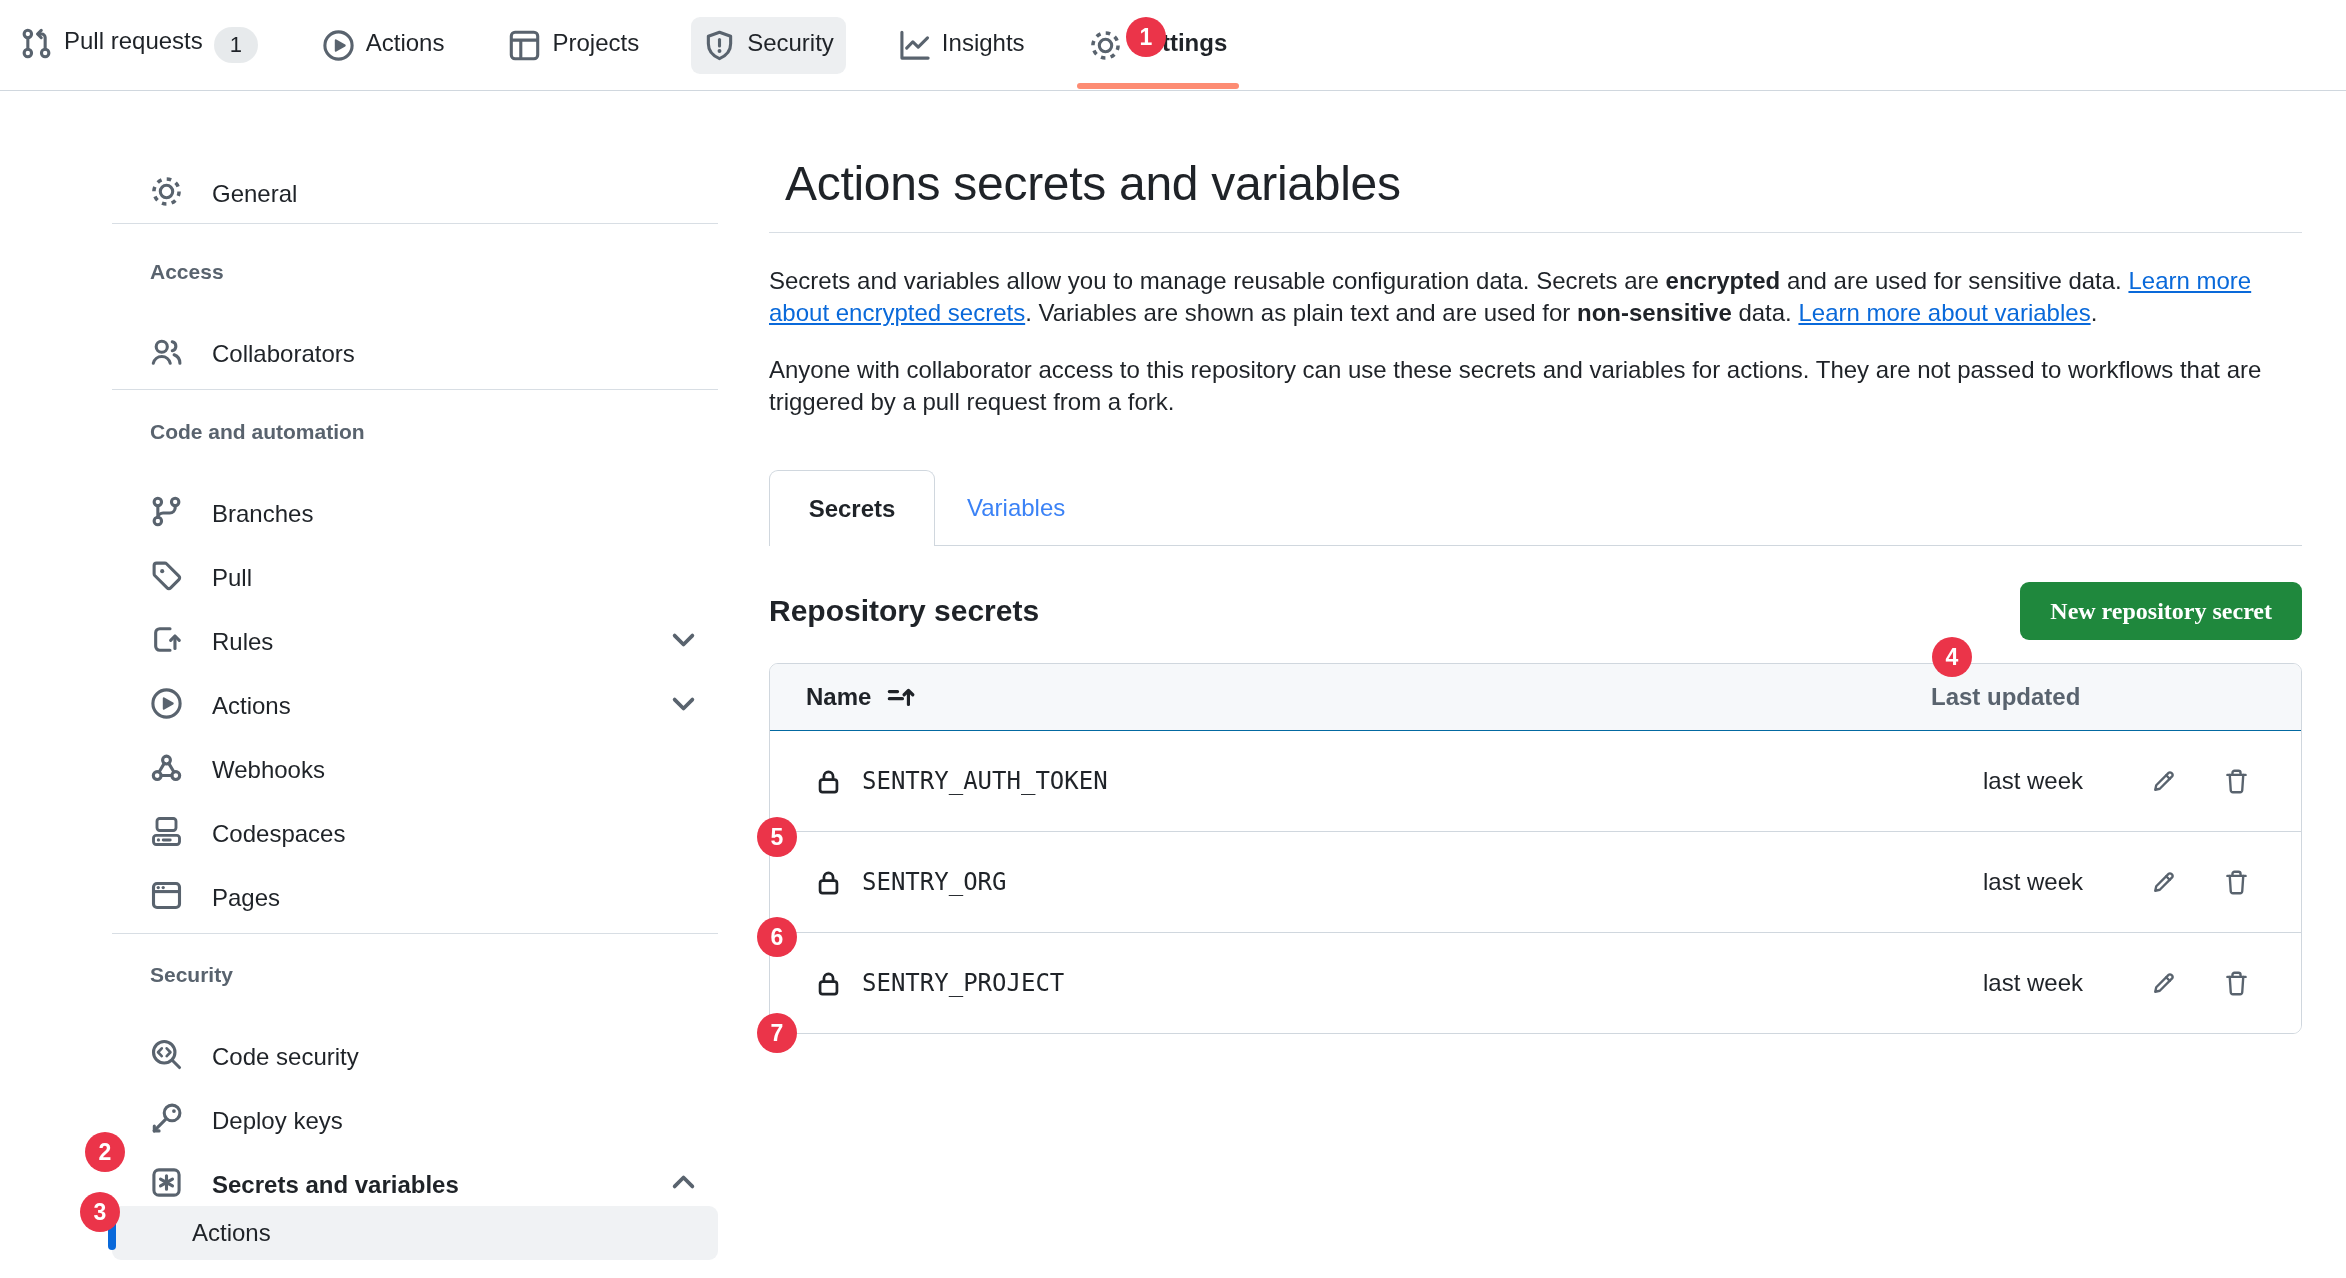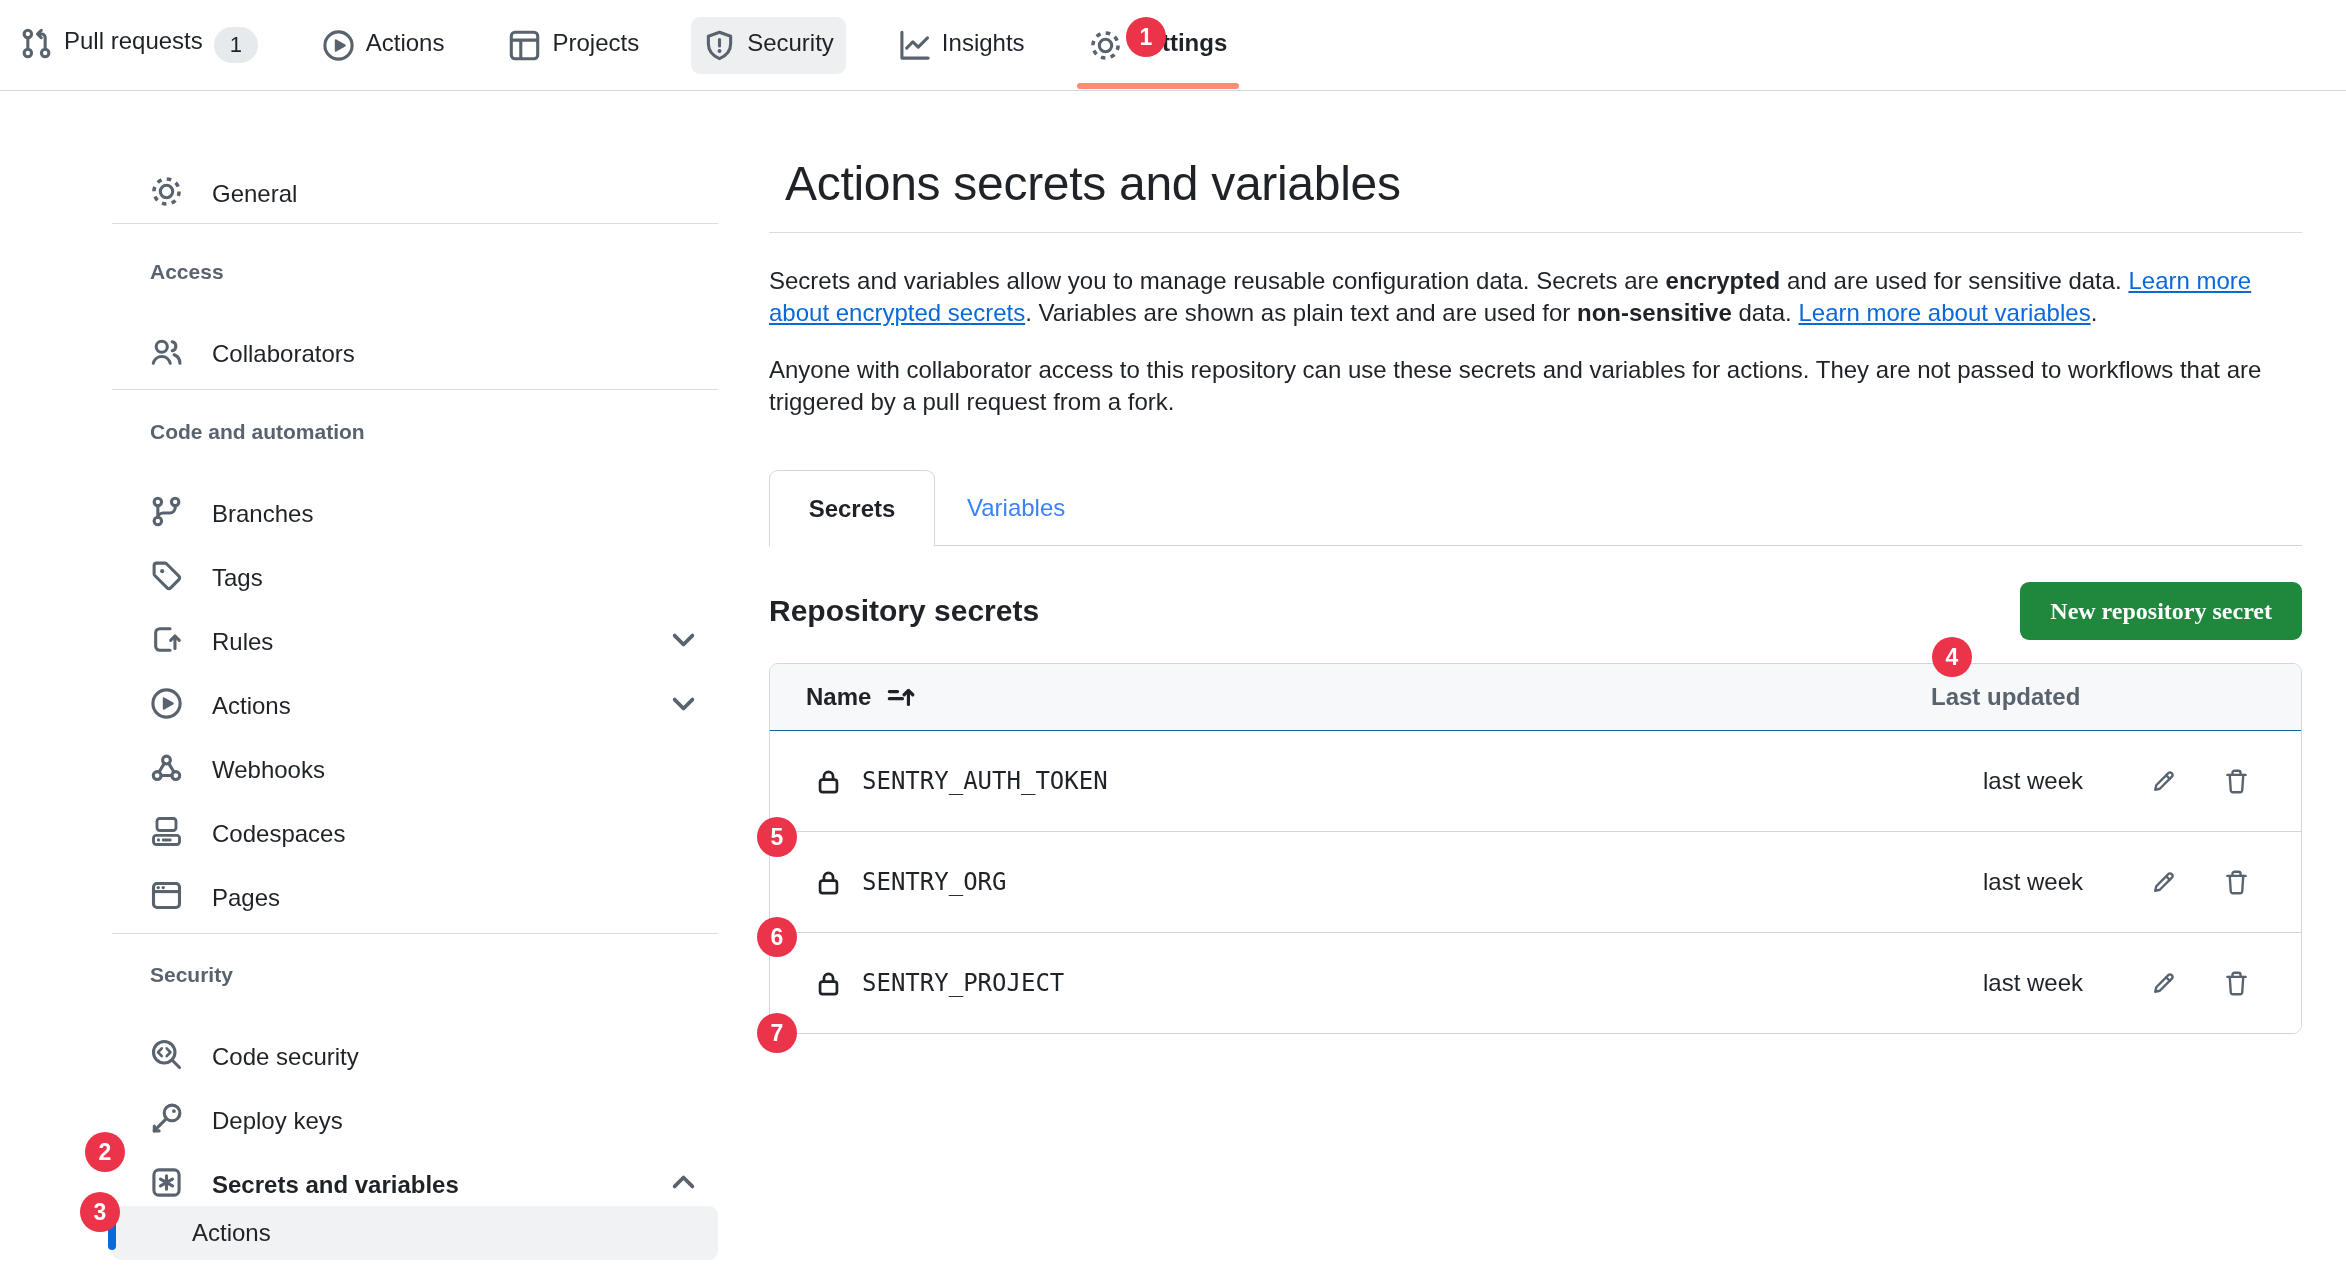--- a/index.html
+++ b/index.html
@@ -291,21 +291,21 @@
   <div class="side-item">
     <svg class="ic">
         <use href="#i-branch"></use>
       </svg>
     <span>Branches</span>
   </div>
   <div class="side-item">
     <svg class="ic">
         <use href="#i-tag"></use>
       </svg>
-    <span>Tags</span>
+    <span>Pull</span>
   </div>
   <div class="side-item">
     <svg class="ic">
         <use href="#i-rule"></use>
       </svg>
     <span>Rules</span>
     <svg class="ic chev">
         <use href="#i-chevron-down"></use>
       </svg>
   </div>

